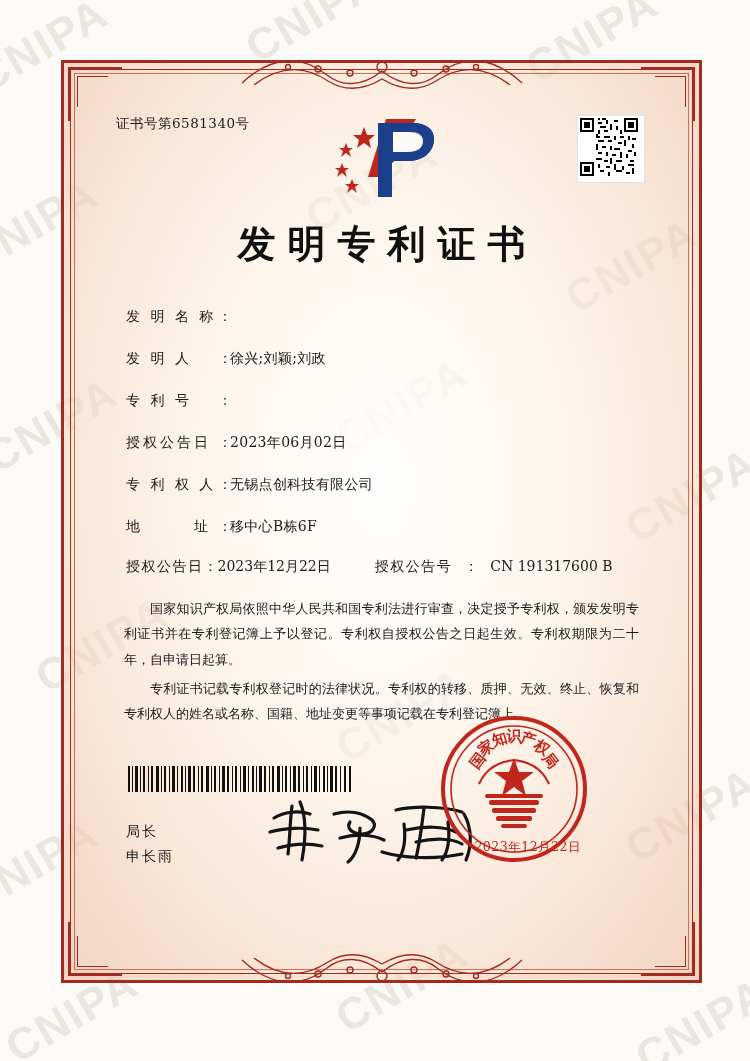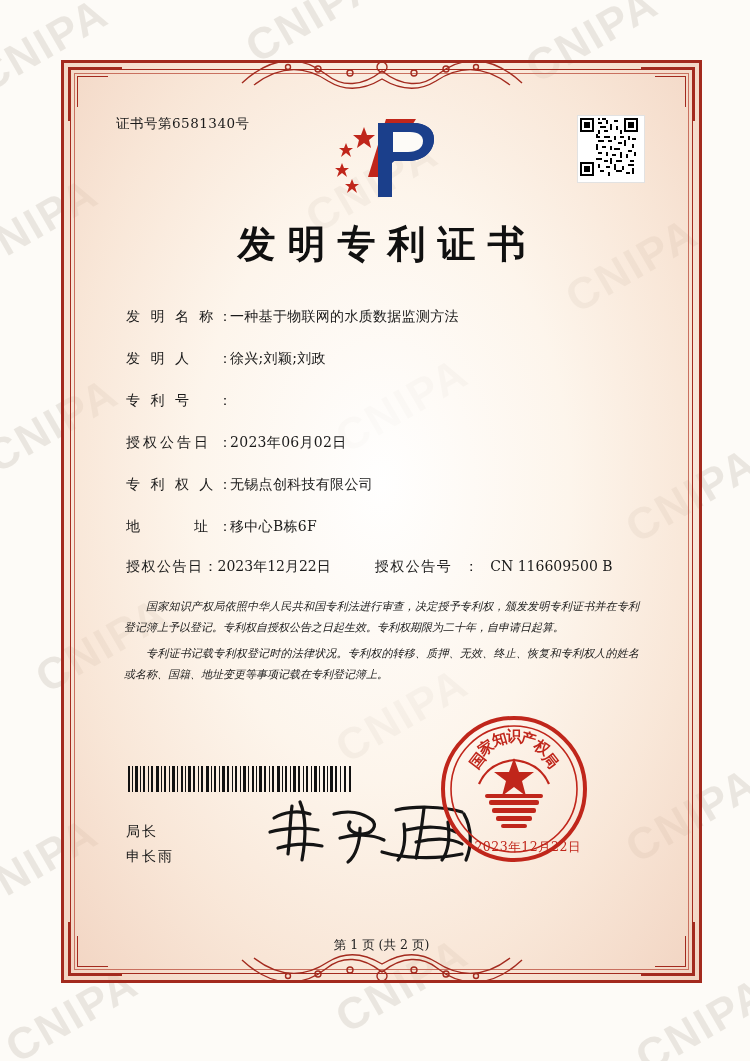--- a/index.html
+++ b/index.html
@@ -185,24 +185,23 @@
     margin-bottom: 16px;
     font-size: 14px;
   }
   .dual-left { display: flex; }
   .dual-right { display: flex; margin-left: 44px; gap: 12px; }
   .dual-label { letter-spacing: 1.5px; white-space: nowrap; }
 
   .paragraphs {
     margin-top: 20px;
     padding: 0 8px;
-    font-size: 11px;
+    font-size: 13px;
     line-height: 1.95;
     text-align: justify;
-    font-style: italic;
   }
   .paragraphs p {
     margin: 0 0 4px 0;
     text-indent: 2em;
   }
 
   .barcode {
     position: absolute;
     left: 10px;
     bottom: 168px;
@@ -427,21 +426,20 @@
         </svg>
       </div>
 
       <div class="doc-title">发明专利证书</div>
 
       <div class="fields">
 
         <div class="field-row">
           <span class="field-label">发 明 名 称</span>
           <span class="field-colon">：</span>
-          <span class="field-value">一种基于物联网的水质数据监测方法</span>
         </div>
 
         <div class="field-row">
           <span class="field-label">发 明 人</span>
           <span class="field-colon">：</span>
           <span class="field-value">徐兴;刘颖;刘政</span>
         </div>
 
         <div class="field-row">
           <span class="field-label">专 利 号</span>
@@ -470,21 +468,21 @@
 
         <div class="dual-row">
           <span class="dual-left">
             <span class="dual-label">授权公告日</span>
             <span>：</span>
             <span>2023年12月22日</span>
           </span>
           <span class="dual-right">
             <span class="dual-label">授权公告号</span>
             <span>：</span>
-            <span>CN 116609500 B</span>
+            <span>CN 191317600 B</span>
           </span>
         </div>
       </div>
 
       <div class="paragraphs">
         <p>国家知识产权局依照中华人民共和国专利法进行审查，决定授予专利权，颁发发明专利证书并在专利登记簿上予以登记。专利权自授权公告之日起生效。专利权期限为二十年，自申请日起算。</p>
         <p>专利证书记载专利权登记时的法律状况。专利权的转移、质押、无效、终止、恢复和专利权人的姓名或名称、国籍、地址变更等事项记载在专利登记簿上。</p>
       </div>
 
       <div class="barcode">
@@ -601,17 +599,16 @@
             <text x="75" y="28" text-anchor="middle" transform="rotate(-16 75 75)">知</text>
             <text x="75" y="27" text-anchor="middle" transform="rotate(0 75 75)">识</text>
             <text x="75" y="28" text-anchor="middle" transform="rotate(16 75 75)">产</text>
             <text x="75" y="30" text-anchor="middle" transform="rotate(34 75 75)">权</text>
             <text x="75" y="34" text-anchor="middle" transform="rotate(52 75 75)">局</text>
           </g>
         </svg>
       </div>
       <div class="seal-date">2023年12月22日</div>
 
-      <div class="page-footer">第 1 页 (共 2 页)</div>
     </div>
   </div>
 
 </div>
 
 </body></html>

